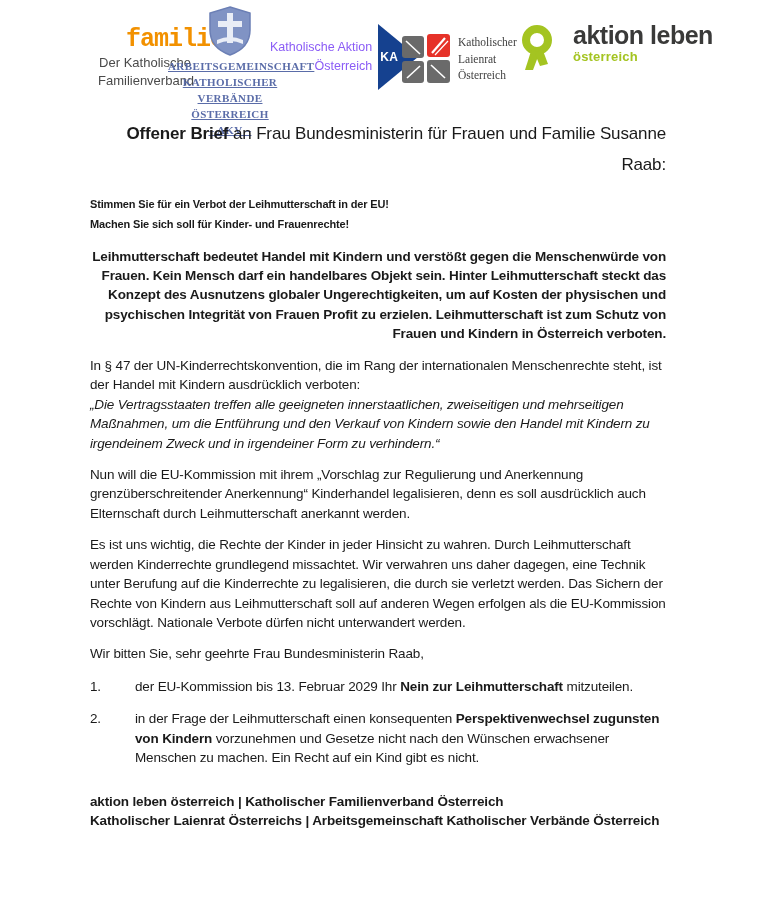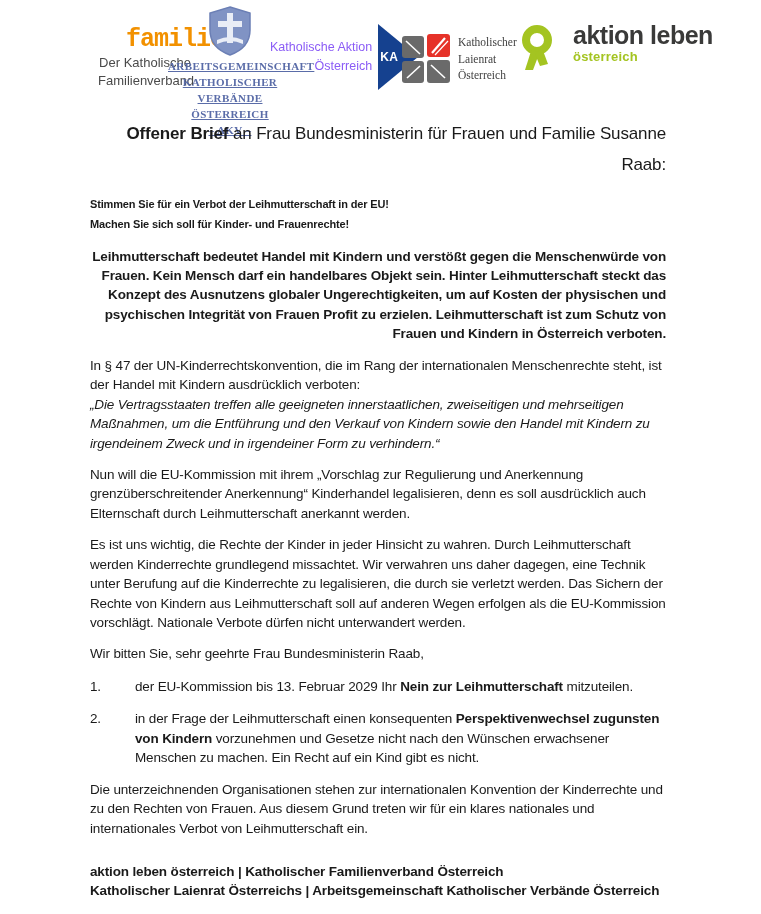--- a/index.html
+++ b/index.html
@@ -160,21 +160,20 @@
     <div class="list-item">
       <span class="list-num">1.</span>
       <span class="list-body"><span>der EU-Kommission bis 13. Februar 2029 Ihr </span><span class="b">Nein zur Leihmutterschaft</span><span> mitzuteilen.</span></span>
     </div>
     <div class="list-item">
       <span class="list-num">2.</span>
       <span class="list-body"><span>in der Frage der Leihmutterschaft einen konsequenten </span><span class="b">Perspektivenwechsel zugunsten von Kindern</span><span> vorzunehmen und Gesetze nicht nach den Wünschen erwachsener Menschen zu machen. Ein Recht auf ein Kind gibt es nicht.</span></span>
     </div>
   </div>
 
-  <p class="para">Die unterzeichnenden Organisationen stehen zur internationalen Konvention der Kinderrechte und zu den Rechten von Frauen. Aus diesem Grund treten wir für ein klares nationales und internationales Verbot von Leihmutterschaft ein.</p>
 
   <div class="signatures">
     <div>aktion leben österreich | Katholischer Familienverband Österreich</div>
     <div>Katholischer Laienrat Österreichs | Arbeitsgemeinschaft Katholischer Verbände Österreich</div>
 
   </div>
 
 </div>
 
 </body></html>

